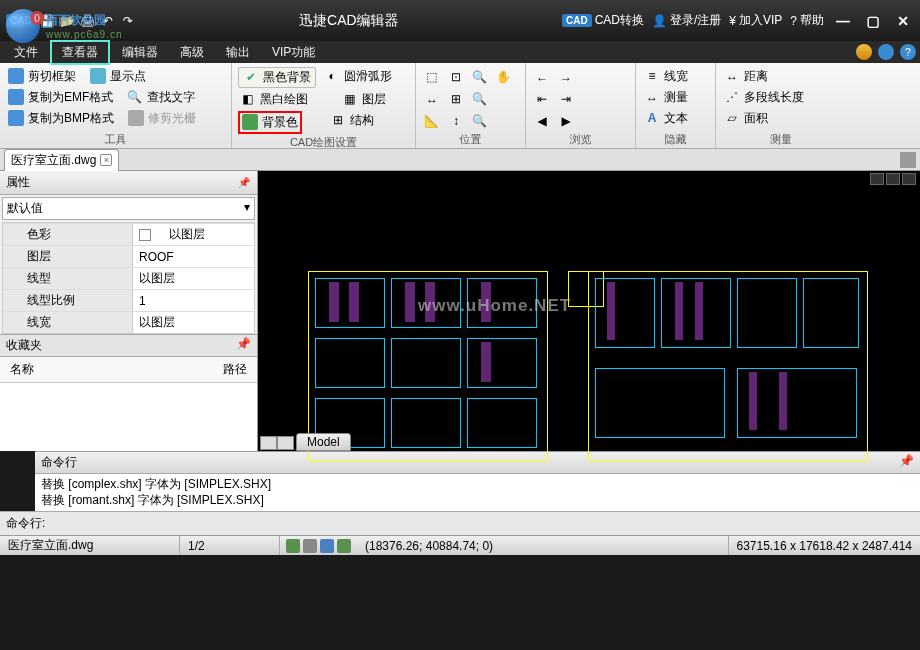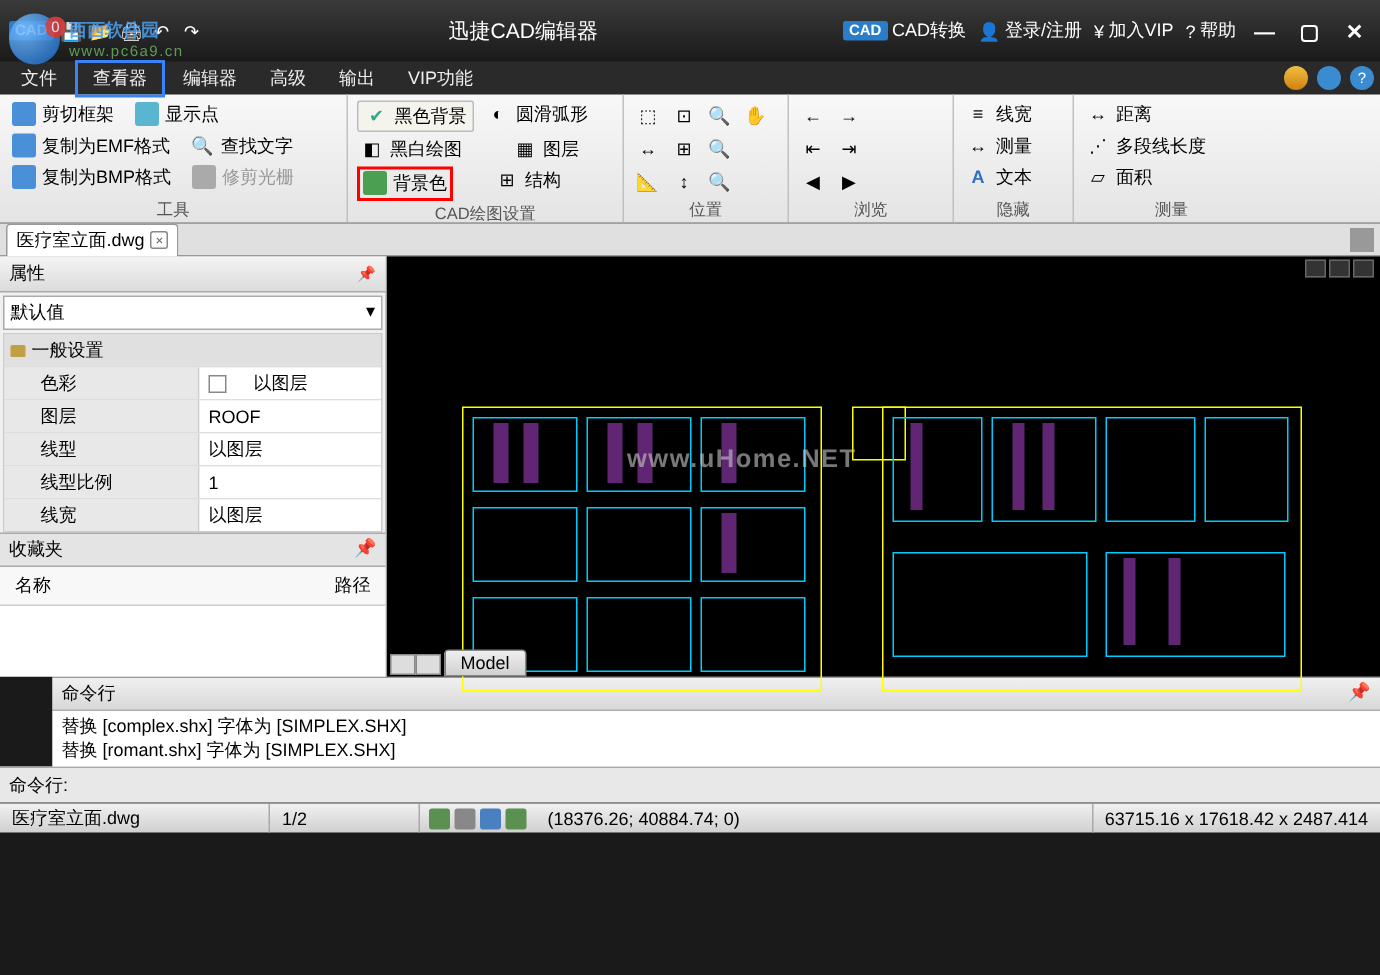--- a/index.html
+++ b/index.html
@@ -11,21 +11,21 @@
 .titlebar .qat-icon { width: 16px; height: 16px; display: flex; align-items: center; justify-content: center; }
 .titlebar .app-title { flex: 1; text-align: center; font-size: 14px; color: #fff; }
 .titlebar .right-controls { display: flex; gap: 8px; align-items: center; }
 .titlebar .right-controls .ctrl { display: flex; align-items: center; gap: 3px; color: #fff; font-size: 12px; }
 .titlebar .win-btn { width: 22px; height: 18px; display: flex; align-items: center; justify-content: center; font-size: 14px; font-weight: bold; }
 .cad-badge { background: #2a7dc9; color: #fff; padding: 1px 4px; border-radius: 2px; font-size: 10px; font-weight: bold; }
 
 
 .menubar { height: 22px; background: #2a2a2a; display: flex; align-items: center; padding: 0 4px; gap: 2px; color: #eee; }
 .menubar .mitem { padding: 2px 10px; }
-.menubar .mitem.highlighted { border: 2px solid #3b82f6; }
+.menubar .mitem.highlighted { border: 2px solid #5eead4; }
 .menubar .right-icons { margin-left: auto; display: flex; gap: 6px; }
 .menubar .right-icons .ri { width: 16px; height: 16px; border-radius: 50%; }
 .ri-pen { background: linear-gradient(#f0c040,#d08010); }
 .ri-save { background: #3a8bd0; }
 .ri-help { background: #3a8bd0; color: #fff; display: flex; align-items: center; justify-content: center; font-size: 10px; }
 
 
 .ribbon { height: 86px; background: linear-gradient(#f8f8f8,#e4e4e4); border-bottom: 1px solid #aaa; display: flex; }
 .rgroup { border-right: 1px solid #c0c0c0; padding: 2px 6px 0 6px; display: flex; flex-direction: column; }
 .rgroup .rbody { flex: 1; display: flex; flex-direction: column; gap: 2px; justify-content: flex-start; padding-top: 2px; }
@@ -321,24 +321,20 @@
   <div class="sidepanel">
     <div class="panel-hdr">
       <span>属性</span>
       <span class="pin">📌</span>
     </div>
     <div class="prop-combo">
       <span>默认值</span>
       <span>▾</span>
     </div>
     <div class="prop-grid">
-      <div class="prop-section">
-          <span class="folder"></span>
-          <span>一般设置</span>
-        </div>
       <div class="prop-row">
           <div class="pn">色彩</div>
           <div class="pv">
             <span class="swatch"></span>
             <span>以图层</span>
           </div>
         </div>
       <div class="prop-row">
           <div class="pn">图层</div>
           <div class="pv">ROOF</div>

